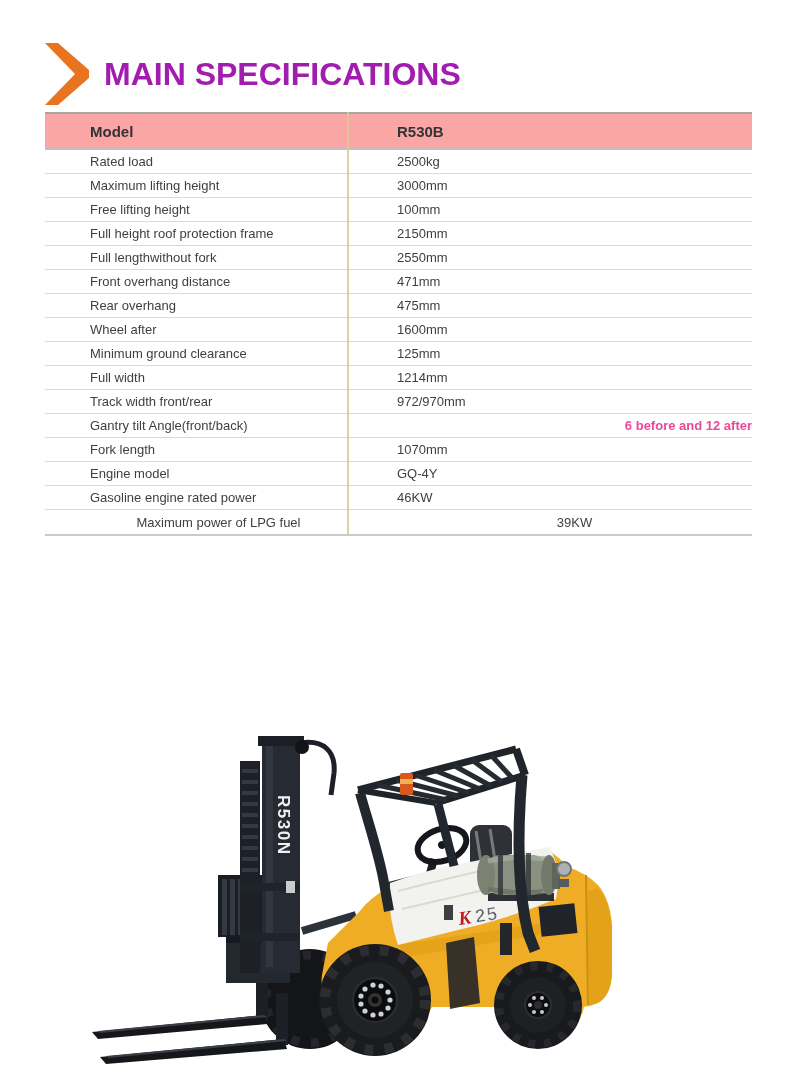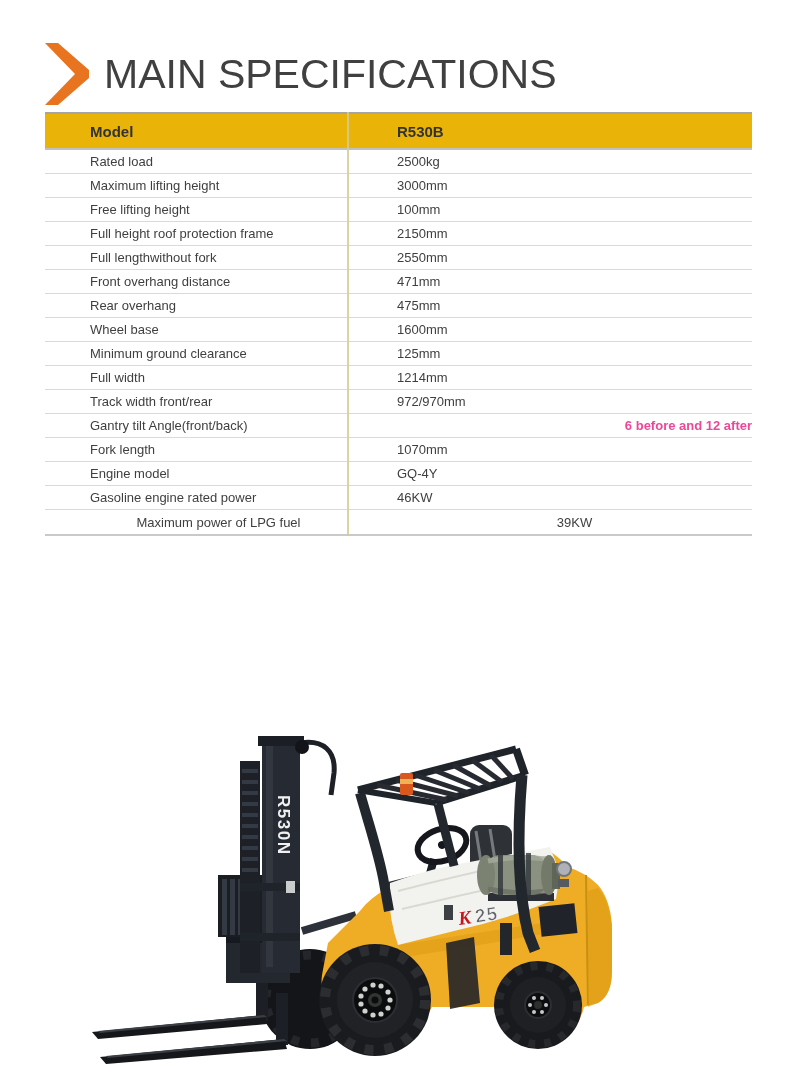--- a/index.html
+++ b/index.html
@@ -2,26 +2,26 @@
 <html><head>
 <meta charset="utf-8">
 <style>
   html,body{margin:0;padding:0;background:#ffffff;}
   .page{position:relative;width:800px;height:1086px;background:#ffffff;overflow:hidden;
         font-family:"Liberation Sans",sans-serif;}
 
   
   .hdr{position:absolute;left:45px;top:42px;display:flex;align-items:center;gap:15px;}
   .hdr svg{display:block;}
-  .hdr h1{margin:0;font-size:41px;font-weight:400;letter-spacing:0;color:#404040;line-height:64px;white-space:nowrap;}
+  .hdr h1{margin:0;font-size:32px;font-weight:700;letter-spacing:0;color:#a21caf;line-height:64px;white-space:nowrap;}
 
   
   .spec-table{position:absolute;left:45px;top:112px;width:707px;}
   .thead{display:grid;grid-template-columns:302px 1fr;height:38px;box-sizing:border-box;
-         background:#eab308;border-top:2px solid #a5a5a5;border-bottom:2px solid #c0c0c0;
+         background:#fca5a5;border-top:2px solid #a5a5a5;border-bottom:2px solid #c0c0c0;
          align-items:center;font-size:15px;font-weight:bold;color:#333333;}
   .tbody{border-bottom:2px solid #c9c9c9;}
   .spec-row{display:grid;grid-template-columns:302px 1fr;height:24px;box-sizing:border-box;
             align-items:center;font-size:13px;color:#3f3f3f;border-bottom:1px solid #dadada;}
   .spec-row:last-child{border-bottom:none;text-align:center;}
   .cell-label{padding-left:45px;}
   .cell-value{padding-left:50px;}
   .spec-row.emph .cell-value{font-weight:bold;color:#ec4899;text-align:right;}
   .vdivider{position:absolute;left:302px;top:0;bottom:0;width:2px;background:#d6cb94;opacity:.85;}
 
@@ -69,21 +69,21 @@
         </div>
         <div class="spec-row">
           <div class="cell-label">Front overhang distance</div>
           <div class="cell-value">471mm</div>
         </div>
         <div class="spec-row">
           <div class="cell-label">Rear overhang</div>
           <div class="cell-value">475mm</div>
         </div>
         <div class="spec-row">
-          <div class="cell-label">Wheel base</div>
+          <div class="cell-label">Wheel after</div>
           <div class="cell-value">1600mm</div>
         </div>
         <div class="spec-row">
           <div class="cell-label">Minimum ground clearance</div>
           <div class="cell-value">125mm</div>
         </div>
         <div class="spec-row">
           <div class="cell-label">Full width</div>
           <div class="cell-value">1214mm</div>
         </div>

